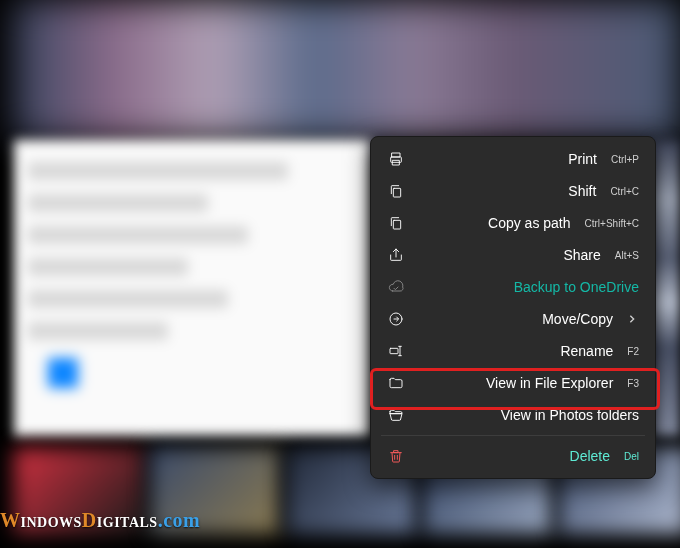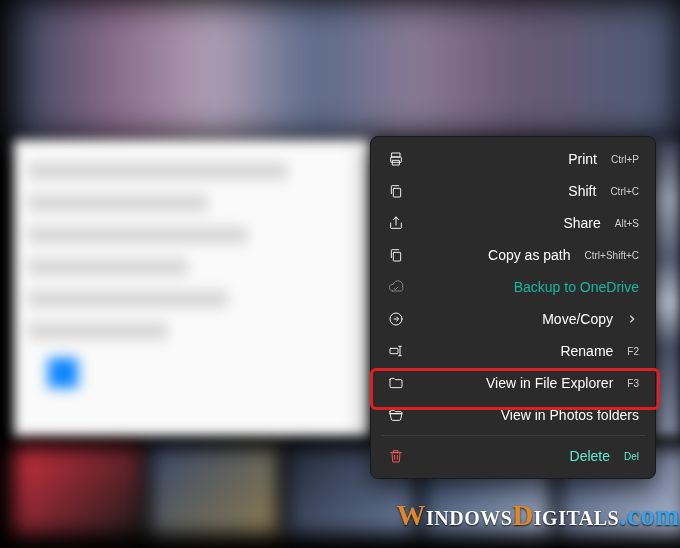--- a/index.html
+++ b/index.html
@@ -44,28 +44,27 @@
   }
   .bg-strip-right {
     position: absolute; right: 0; top: 140px; width: 28px; height: 296px;
     background: linear-gradient(180deg, #3a4055 0%, #a0a8b8 20%, #5a6278 40%, #c0c8d8 55%, #4a5268 70%, #8a92a8 100%);
     filter: blur(6px);
   }
 
   .watermark {
     position: absolute;
     bottom: 16px; left: 0; right: 0;
-    text-align: right;
+    text-align: left;
     pointer-events: none;
     font-family: Georgia, "Times New Roman", serif;
     font-weight: bold;
-    font-size: 29px;
+    font-size: 20px;
     letter-spacing: 0.5px;
     text-shadow: 0 1px 2px rgba(0,0,0,0.8);
-    padding-left: 16px;
   }
   .watermark .w1 { color: #e08828; font-variant: small-caps; }
   .watermark .w2 { color: #ffffff; font-variant: small-caps; }
   .watermark .w3 { color: #3aa0e8; }
 
   
   .ctx {
     position: absolute;
     left: 370px; top: 136px;
     width: 286px;
@@ -152,38 +151,38 @@
           <path d="M5 16V5a1 1 0 0 1 1-1h10"></path>
         </svg>
     </span>
     <span class="lbl">Shift</span>
     <span class="shortcut">Ctrl+C</span>
   </div>
 
   <div class="item">
     <span class="icon">
       <svg viewBox="0 0 24 24">
+          <rect x="8" y="8" width="11" height="13" rx="1"></rect>
+          <path d="M5 16V5a1 1 0 0 1 1-1h10"></path>
+        </svg>
+    </span>
+    <span class="lbl">Copy as path</span>
+    <span class="shortcut">Ctrl+Shift+C</span>
+  </div>
+
+  <div class="item">
+    <span class="icon">
+      <svg viewBox="0 0 24 24">
           <path d="M4 12v7a1 1 0 0 0 1 1h14a1 1 0 0 0 1-1v-7"></path>
           <path d="M12 3v12"></path>
           <path d="M8 7l4-4 4 4"></path>
         </svg>
     </span>
     <span class="lbl">Share</span>
     <span class="shortcut">Alt+S</span>
-  </div>
-
-  <div class="item">
-    <span class="icon">
-      <svg viewBox="0 0 24 24">
-          <rect x="8" y="8" width="11" height="13" rx="1"></rect>
-          <path d="M5 16V5a1 1 0 0 1 1-1h10"></path>
-        </svg>
-    </span>
-    <span class="lbl">Copy as path</span>
-    <span class="shortcut">Ctrl+Shift+C</span>
   </div>
 
   <div class="item disabled">
     <span class="icon">
       <svg viewBox="0 0 24 24">
           <path d="M7 18a5 5 0 1 1 .8-9.94A6 6 0 0 1 22 12a4 4 0 0 1-4 6H7z"></path>
           <path d="M9 14l2 2 4-4"></path>
         </svg>
     </span>
     <span class="lbl">Backup to OneDrive</span>

